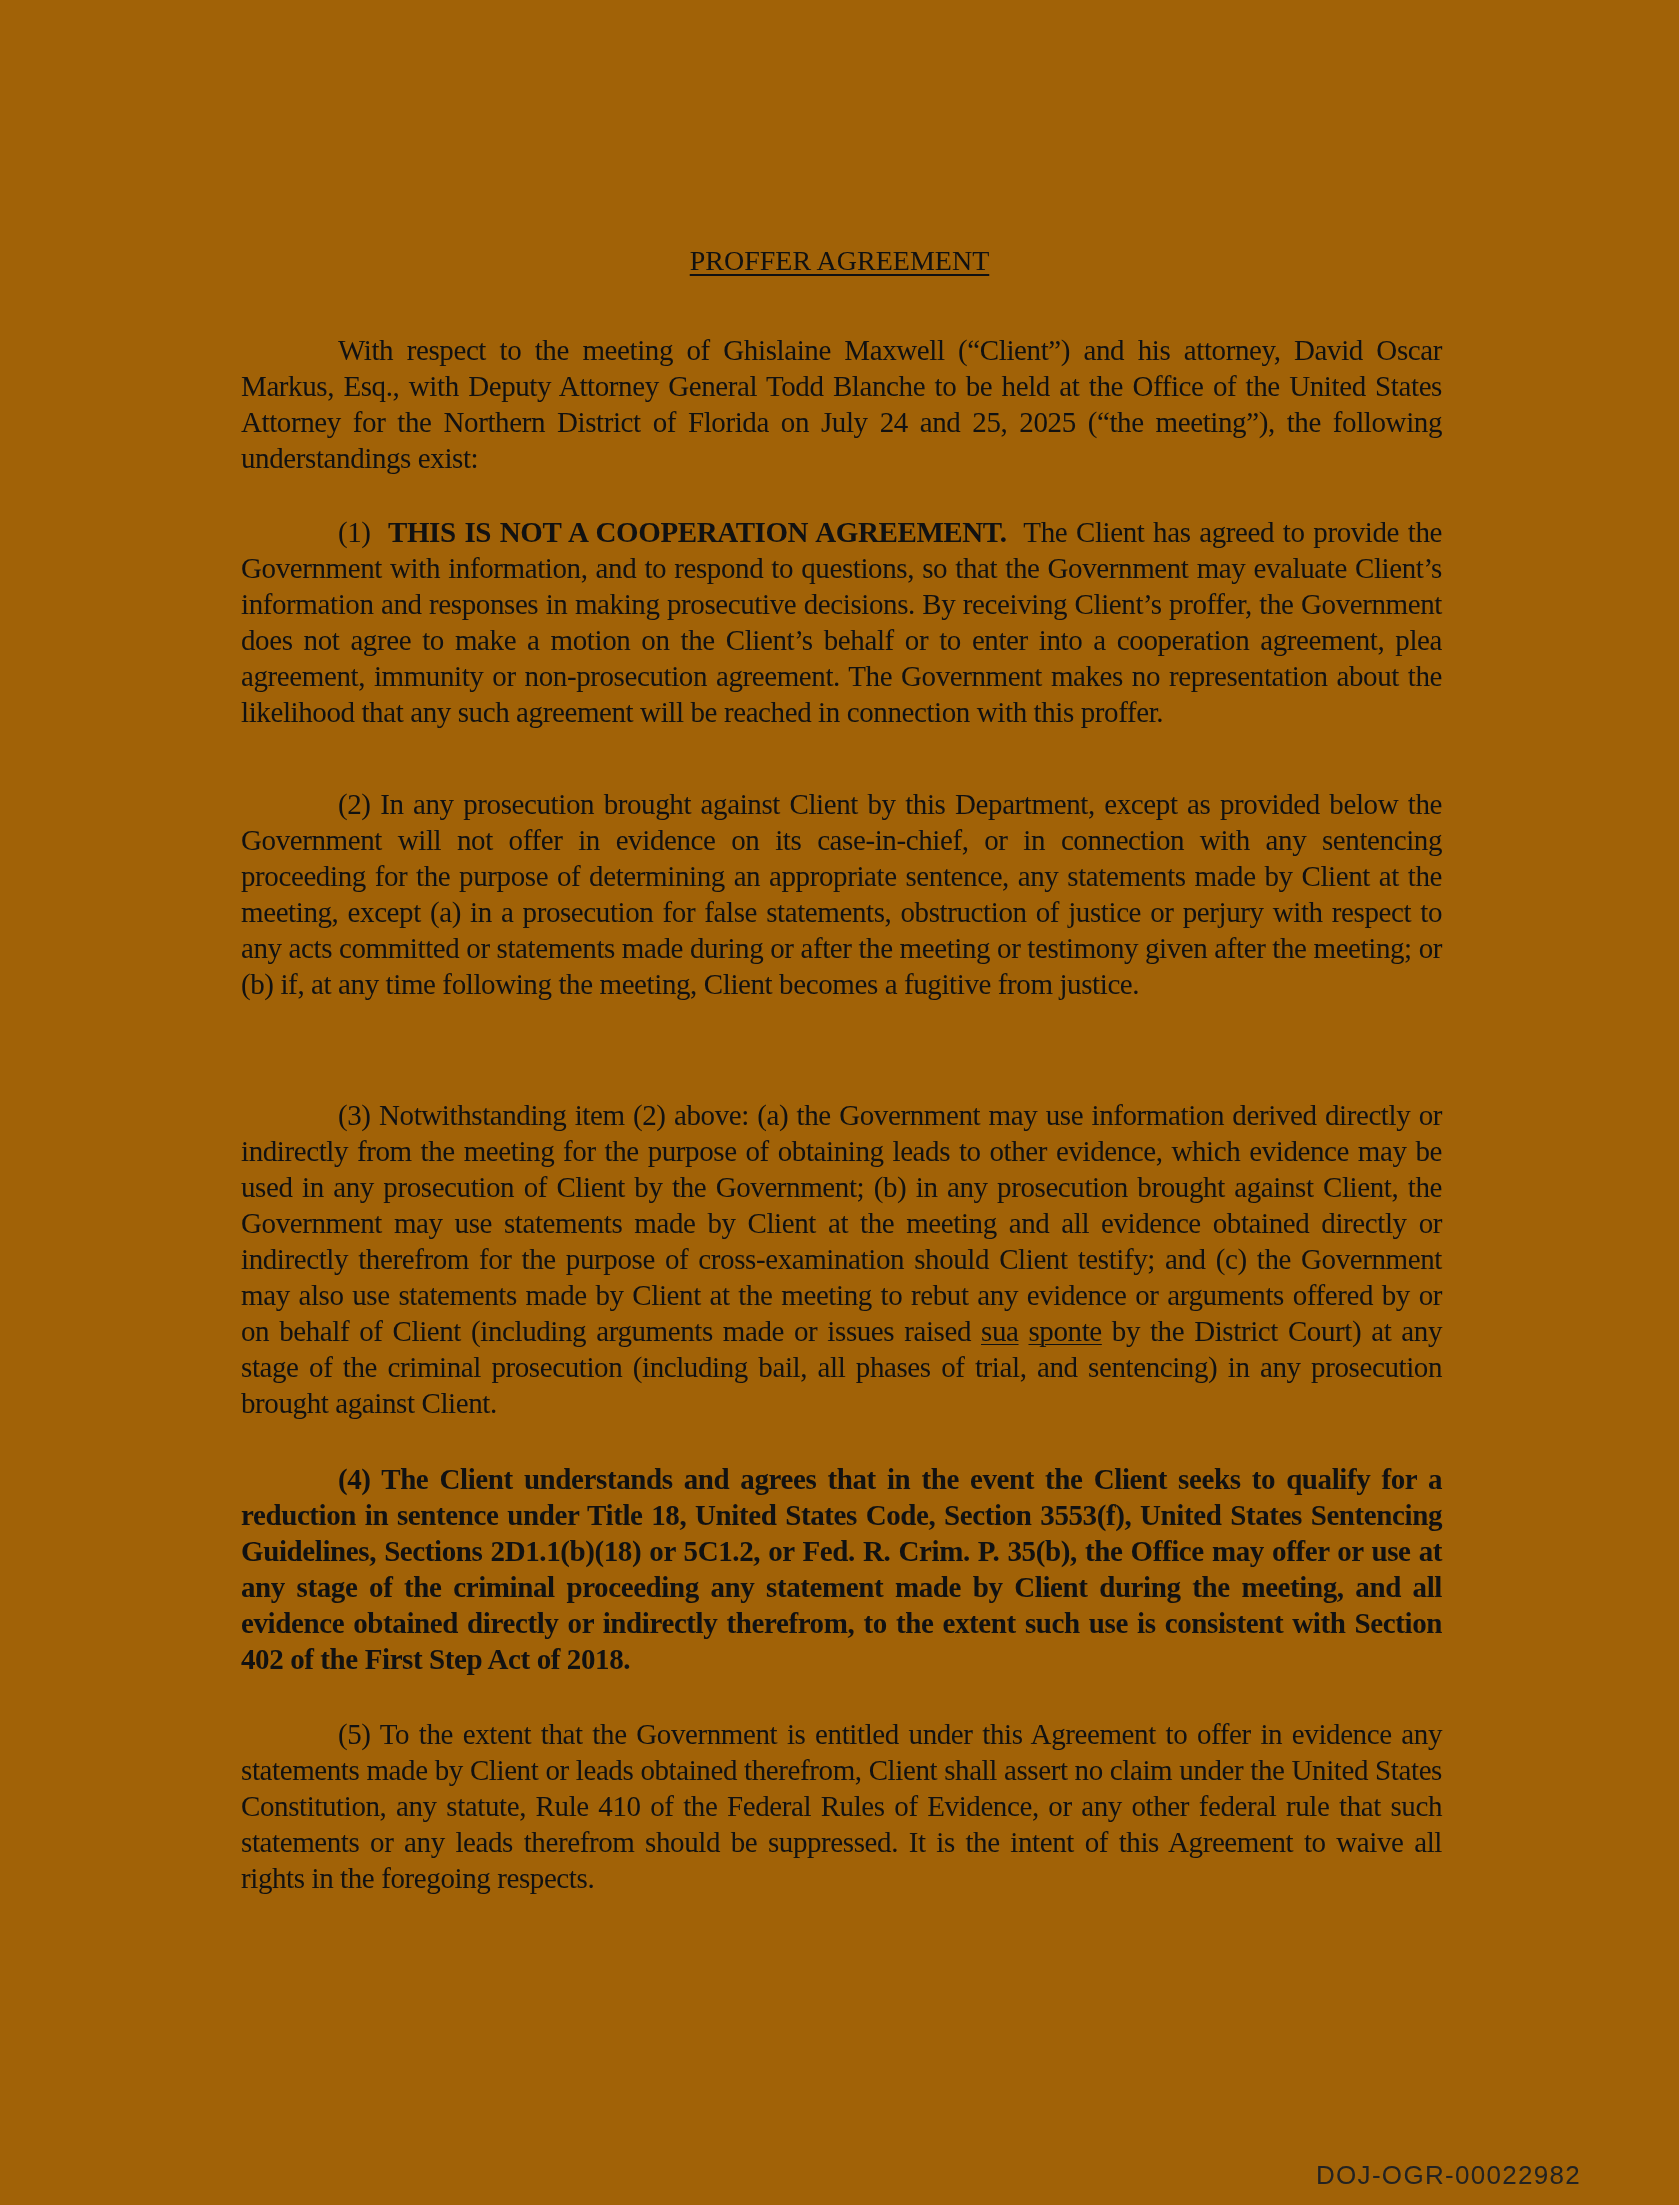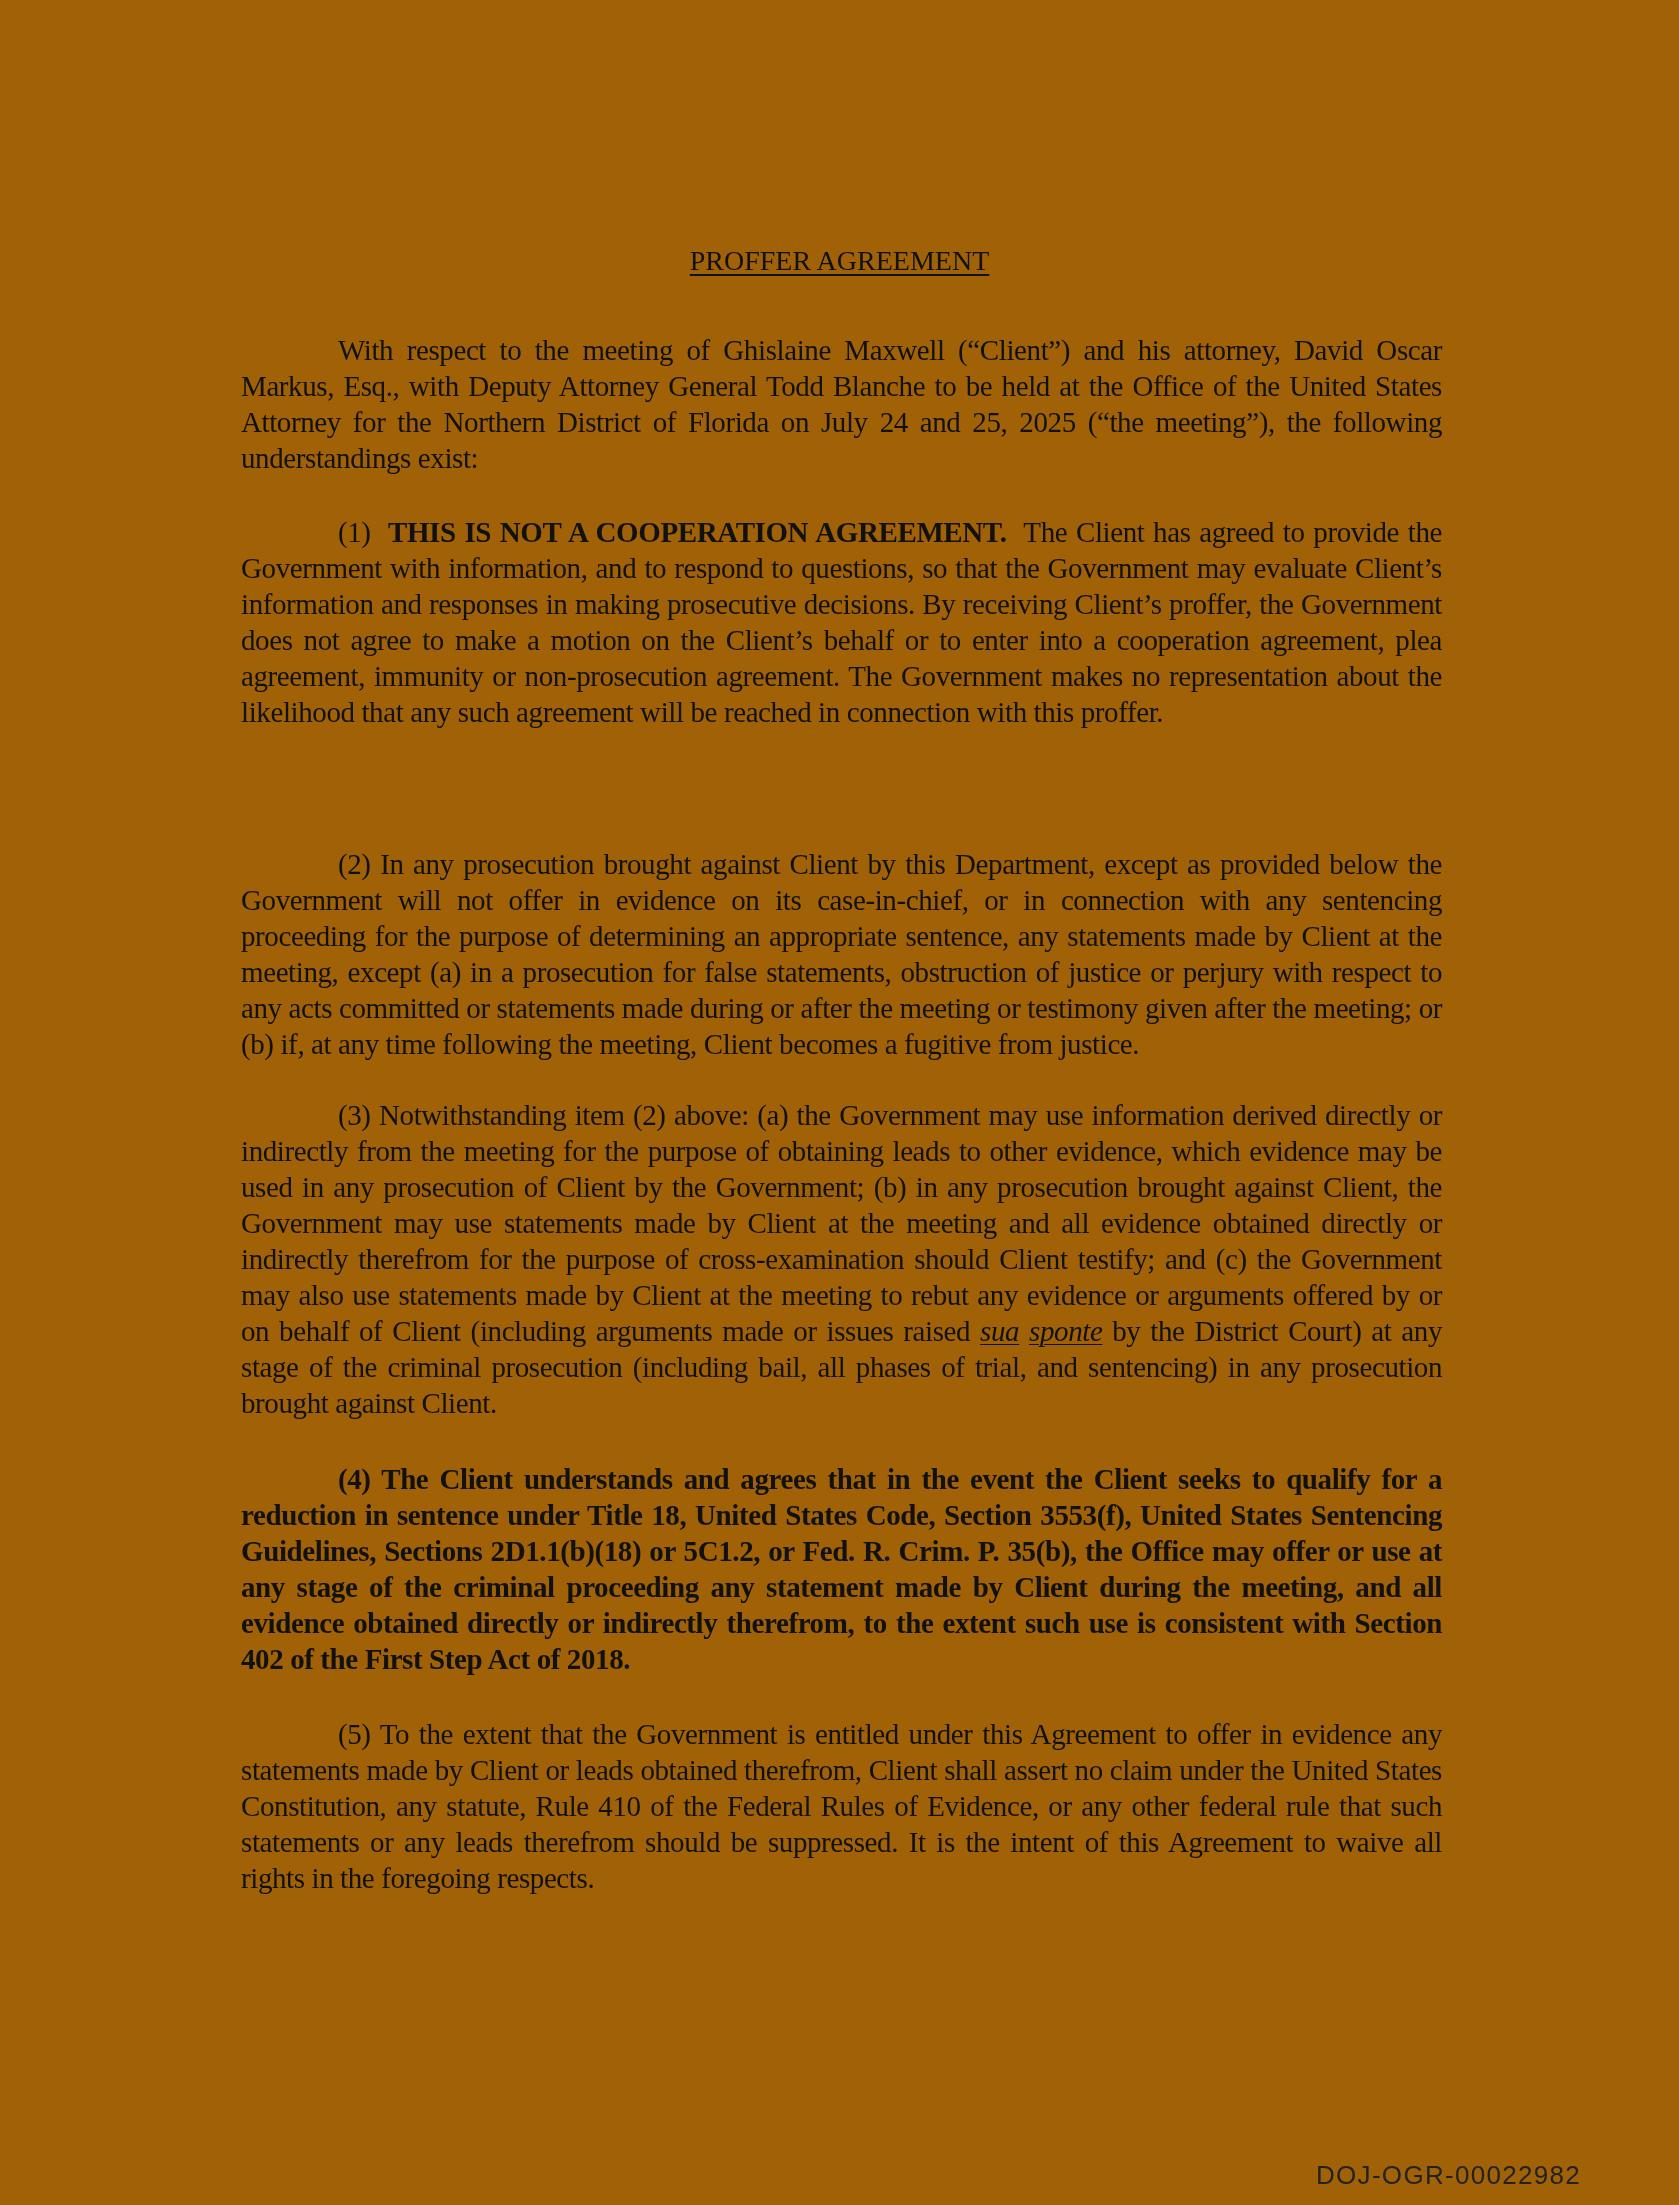--- a/index.html
+++ b/index.html
@@ -51,25 +51,24 @@
       margin: 16px;
       text-indent: 97px;
     }
     .bold {
       font-weight: bold;
     }
     .u {
       text-decoration: underline;
       text-decoration-thickness: 1.3px;
       text-underline-offset: 3.3px;
-      font-style: italic;
     }
     #intro { top: 316px; }
     #p1 { top: 498px; }
-    #p2 { top: 830px; }
+    #p2 { top: 770px; }
     #p3 { top: 1081px; }
     #p4 { top: 1445px; font-weight: bold; }
     #p5 { top: 1700px; }
     .bates {
       position: absolute;
       left: 1316px;
       top: 2161px;
       font-family: Liberation Sans, sans-serif;
       font-size: 26px;
       line-height: 29px;

